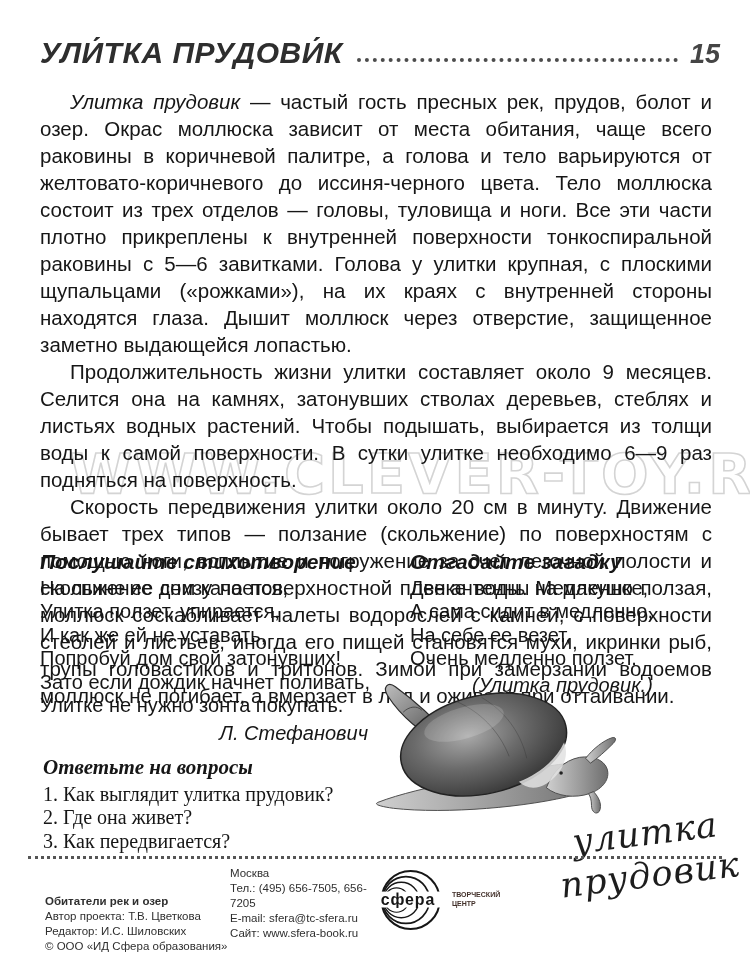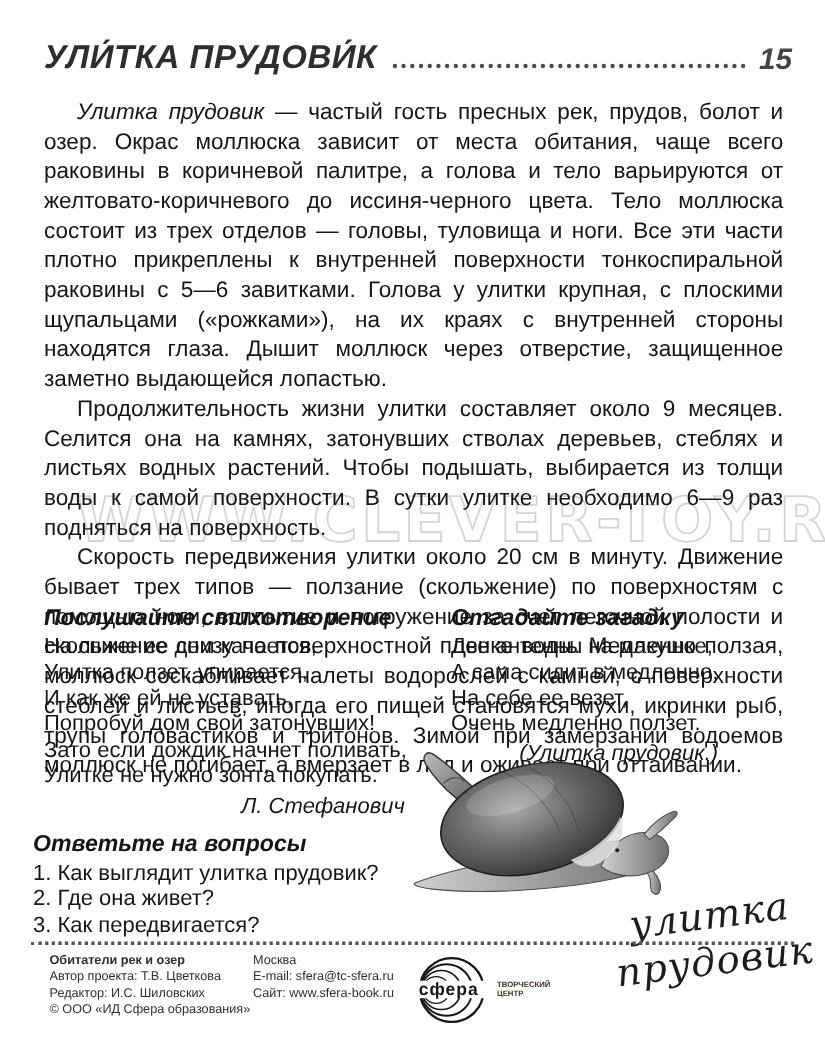--- a/index.html
+++ b/index.html
@@ -27,37 +27,37 @@
   }
 
   
   .section-head { font-weight:bold; font-style:italic; font-size:21px; margin:12px 0 3px 0; }
   .poem, .riddle, .questions { z-index:2; font-size:20px; line-height:23.5px; }
   .poem { position:absolute; top:538px; left:40px; width:350px; }
   .poem .line, .riddle .line, .questions .line { white-space:nowrap; }
   .poem-author { text-align:right; font-style:italic; padding-right:22px; margin-top:4px; }
   .riddle { position:absolute; top:538px; left:410px; width:330px; }
   .riddle-answer { font-style:italic; padding-left:62px; margin-top:3px; }
-  .questions { position:absolute; top:744px; left:30px; width:370px; }
+  .questions { position:absolute; top:744px; left:43px; width:370px;font-family:Liberation Serif, serif; }
 
   
   .snail { position:absolute; top:672px; left:362px; width:255px; height:152px; margin:0; z-index:2; }
 
   
   .caption {
     position:absolute; top:812px; left:545px; width:205px; z-index:2; text-align:center;
     font-family:"DejaVu Serif", serif; font-style:italic; font-size:35px; line-height:42px;
     color:#1d1d1d; letter-spacing:1px; transform:rotate(-7deg);
   }
 
   
   .footer-rule { position:absolute; top:856px; left:28px; right:28px; border-top:3px dotted #555; z-index:2; }
   .footer { position:absolute; top:866px; left:45px; right:15px; display:flex; align-items:flex-start;
             font-size:11.5px; line-height:15px; color:#2f2f2f; z-index:2; }
-  .footer-col1 { width:185px; }
+  .footer-col1 { width:185px;margin-top:28px; }
   .footer-col2 { width:145px; }
   .bold-line { font-weight:bold; }
   .footer-logo { margin-top:0; }
 </style>
 </head>
 <body>
 
 <div class="page">
 
   <header class="title-row">
@@ -154,20 +154,21 @@
 
   <footer class="footer">
     <div class="footer-col1">
       <div class="bold-line">Обитатели рек и озер</div>
       <div>Автор проекта: Т.В. Цветкова</div>
       <div>Редактор: И.С. Шиловских</div>
       <div>© ООО «ИД Сфера образования»</div>
     </div>
     <div class="footer-col2">
       <div>Москва</div>
+      <div>Тел.: (495) 656-7505, 656-7205</div>
       <div>E-mail: sfera@tc-sfera.ru</div>
       <div>Сайт: www.sfera-book.ru</div>
     </div>
     <div class="footer-logo">
       <svg viewBox="0 0 160 72" width="150" height="68">
         <g stroke="#161616" fill="none">
           <circle cx="38" cy="36" r="31" stroke-width="2.2"></circle>
           <circle cx="33" cy="36" r="25" stroke-width="1.8"></circle>
           <circle cx="28" cy="36" r="19" stroke-width="1.5"></circle>
           <circle cx="23" cy="36" r="13" stroke-width="1.2"></circle>

